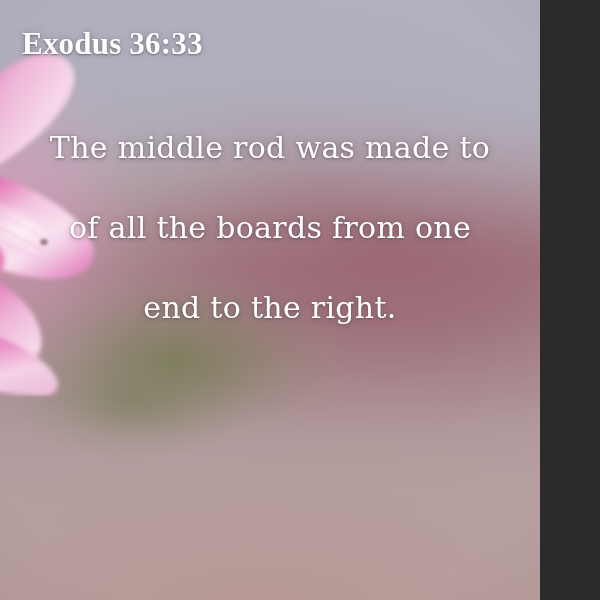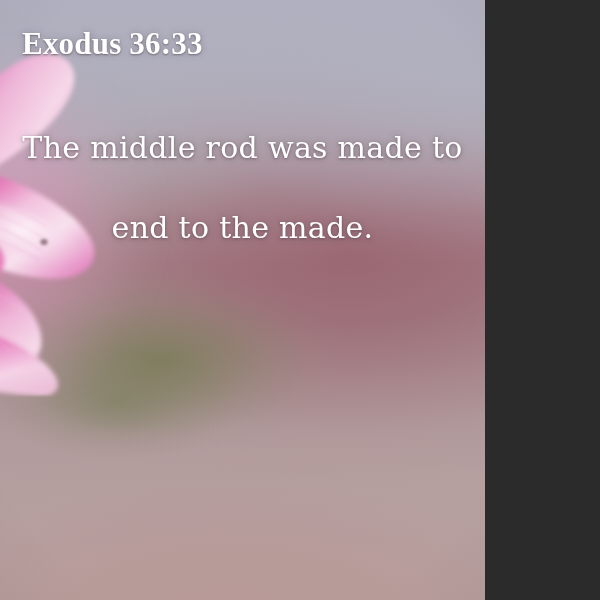--- a/index.html
+++ b/index.html
@@ -2,21 +2,21 @@
 <html><head>
 <meta charset="utf-8">
 <style>
   html, body {
     margin: 0;
     padding: 0;
     background: #2b2b2b;
   }
   #canvas {
     position: relative;
-    width: 485px;
+    width: 540px;
     height: 600px;
     overflow: hidden;
     font-family: "Liberation Serif", "DejaVu Serif", serif;
     background: #a9a6ad;
   }
 
   
   .bg-layer {
     position: absolute;
     inset: 0;
@@ -272,16 +272,17 @@
       <ellipse cx="130" cy="196" rx="3.6" ry="3.0" fill="#6b4a58" opacity="0.72" filter="url(#softenHard)"></ellipse>
     </svg>
   </div>
 
   <div class="bg-layer" id="bg-vignette"></div>
 
   <div id="verse-title">Exodus 36:33</div>
 
   <div id="verse-body">
     <span class="verse-line">The middle rod was made to</span>
-    <span class="verse-line">end to the made.</span>
+    <span class="verse-line">of all the boards from one</span>
+    <span class="verse-line">end to the right.</span>
   </div>
 
 </div>
 
 </body></html>

